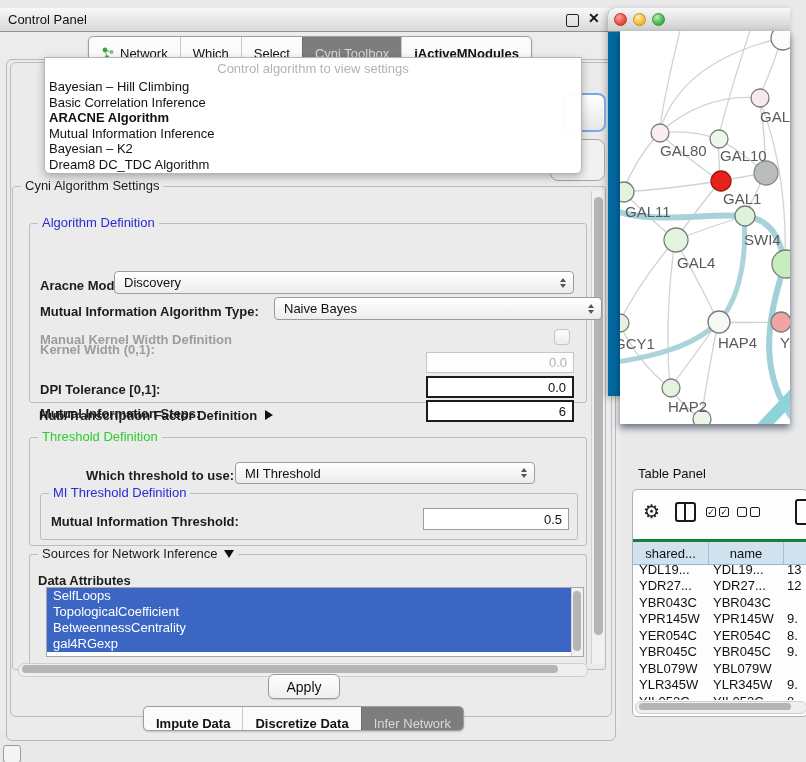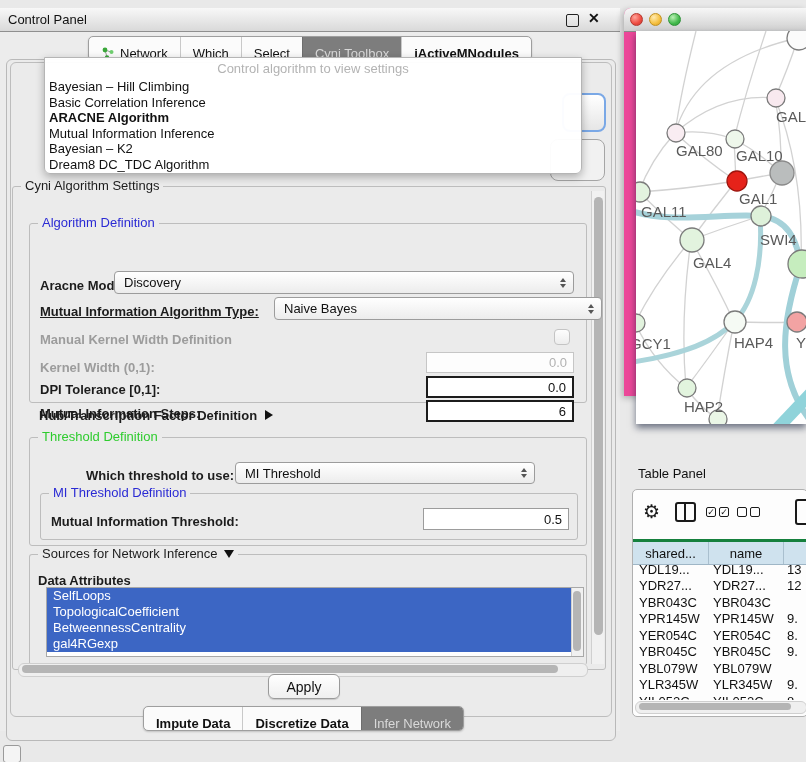--- a/index.html
+++ b/index.html
@@ -50,21 +50,21 @@
   .sb-h{background:#efefef;border:1px solid #cfcfcf;border-radius:6px;}
   .apply-btn{border:1px solid #9a9a9a;border-radius:6px;background:linear-gradient(#ffffff,#efefef);
              font-size:14px;color:#111;display:flex;align-items:center;justify-content:center;box-shadow:0 1px 1px rgba(0,0,0,.15);}
   
   .dropdown{left:44px;top:57px;width:536px;height:115px;background:rgba(255,255,255,.97);
             border:1px solid #b5b5b5;border-radius:0 0 6px 6px;box-shadow:0 3px 8px rgba(0,0,0,.28);z-index:40;}
   .dd-prompt{height:21px;line-height:21px;text-align:center;color:#b3b3b3;font-size:13px;}
   .dd-item{height:15.5px;line-height:15.5px;padding-left:4px;font-size:13px;color:#111;white-space:nowrap;}
   .dd-item.hl{font-weight:bold;}
   
-  .net-frame{left:624px;top:8px;width:182px;height:388px;background:#ec4899;border-radius:7px 0 0 0;
+  .net-frame{left:608px;top:8px;width:182px;height:388px;background:#0369a1;border-radius:7px 0 0 0;
              box-shadow:-2px 2px 6px rgba(0,0,0,.25);}
   .net-title{left:0;top:0;width:182px;height:23px;background:linear-gradient(#f7f7f7,#cfcfcf);
              border-radius:7px 0 0 0;border-bottom:1px solid #8a8a8a;display:flex;align-items:center;}
   .light{width:13px;height:13px;border-radius:50%;margin-left:6px;box-sizing:border-box;}
   .light.red{background:radial-gradient(circle at 35% 30%,#ffa59b,#ee4b40 60%,#c23a31);border:1px solid #b5372e;}
   .light.yellow{background:radial-gradient(circle at 35% 30%,#ffeab0,#f5bf3e 60%,#d39a24);border:1px solid #c2911f;}
   .light.green{background:radial-gradient(circle at 35% 30%,#baf0b4,#43b94c 60%,#2f9b3a);border:1px solid #2e9338;}
   .canvas{left:12px;top:23px;width:170px;height:393px;background:#ffffff;overflow:hidden;box-shadow:0 4px 7px rgba(8,18,48,.55);}
   
   .tp-label{font-size:13px;color:#111;}
@@ -133,33 +133,33 @@
 
       <div class="abs lbl" style="left:10px;top:54px;">Aracne Mode:</div>
       <div class="abs combo" style="left:84px;top:47px;width:460px;height:23px;">
         <span>Discovery</span>
         <span class="st">
             <i class="u"></i>
             <i class="d"></i>
           </span>
       </div>
 
-      <div class="abs lbl" style="left:10px;top:80px;text-decoration:underline;">Mutual Information Algorithm Type:</div>
+      <div class="abs lbl" style="left:10px;top:80px;">Mutual Information Algorithm Type:</div>
       <div class="abs combo" style="left:244px;top:73px;width:328px;height:23px;">
         <span>Naive Bayes</span>
         <span class="st">
             <i class="u"></i>
             <i class="d"></i>
           </span>
       </div>
 
       <div class="abs lbl dis" style="left:10px;top:108px;">Manual Kernel Width Definition</div>
       <div class="abs checkbox" style="left:524px;top:105px;"></div>
 
-      <div class="abs lbl dis" style="left:10px;top:136px;text-align:right;">Kernel Width (0,1):</div>
+      <div class="abs lbl dis" style="left:10px;top:118px;text-align:right;">Kernel Width (0,1):</div>
       <div class="abs tfield dis" style="left:396px;top:128px;width:148px;height:21px;">
         <span>0.0</span>
       </div>
 
       <div class="abs lbl" style="left:10px;top:158px;">DPI Tolerance [0,1]:</div>
       <div class="abs tfield strong" style="left:396px;top:152px;width:148px;height:22px;">
         <span>0.0</span>
       </div>
 
       <div class="abs lbl" style="left:10px;top:182px;">Mutual Information Steps:</div>

